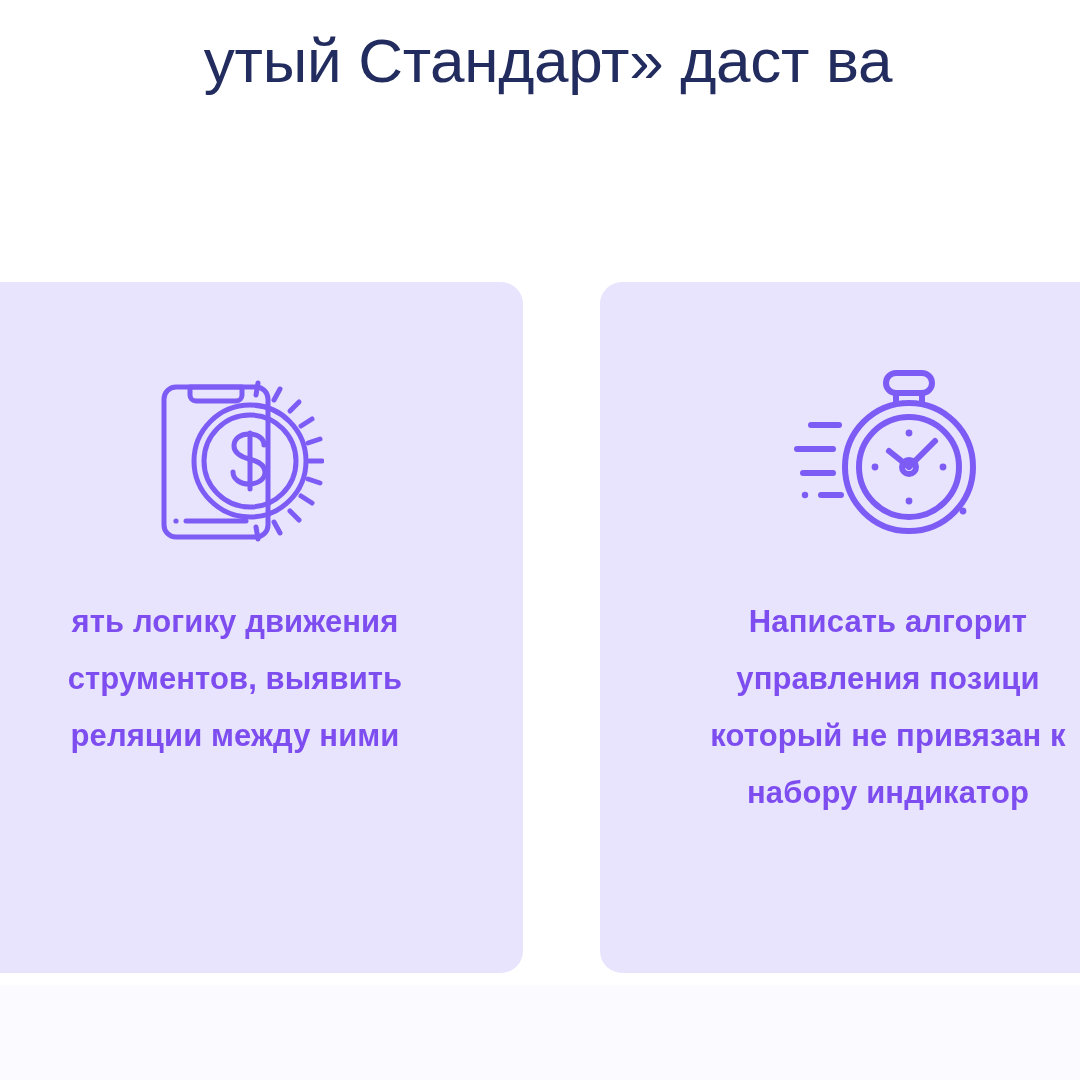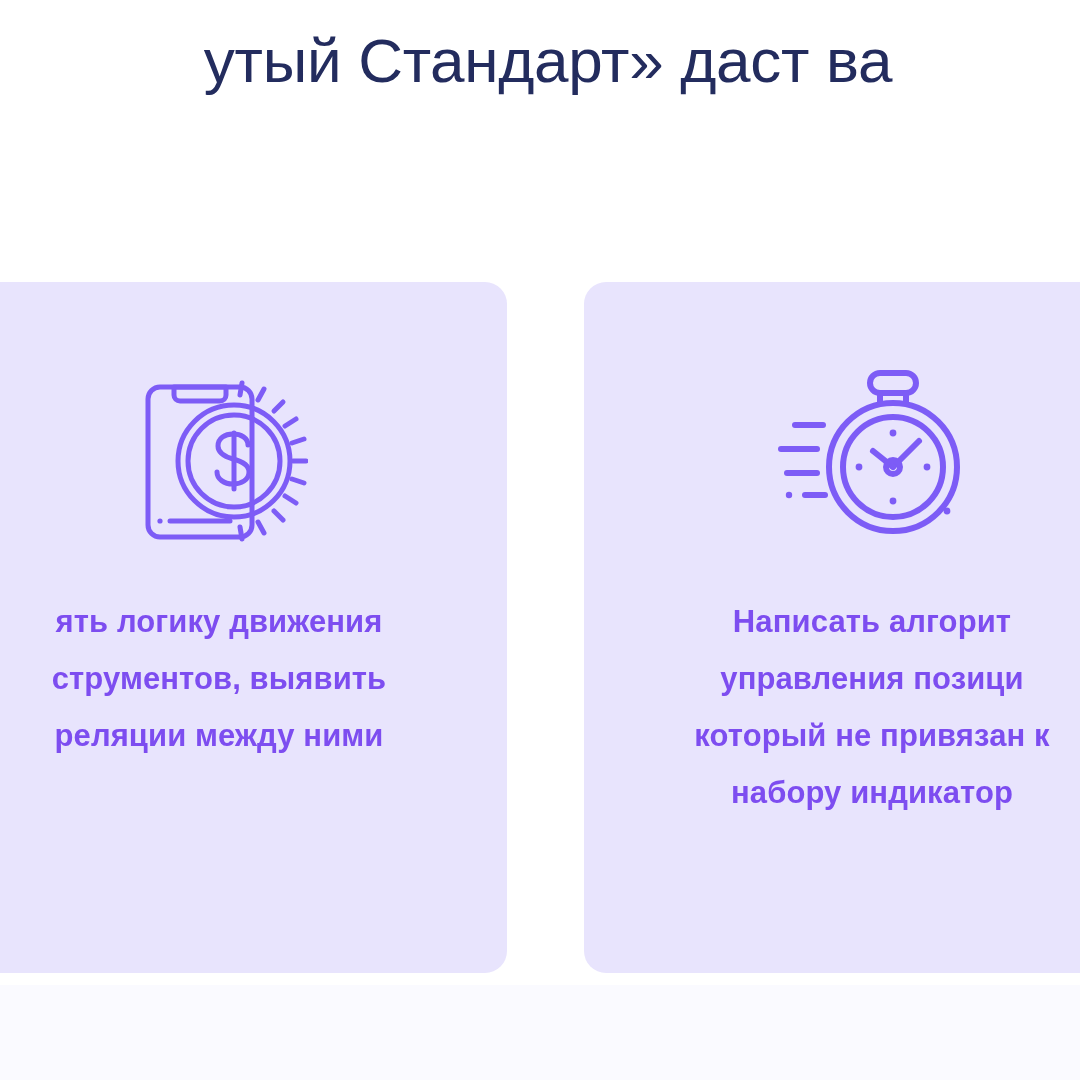--- a/index.html
+++ b/index.html
@@ -48,21 +48,21 @@
     line-height: 78px;
     font-weight: 400;
     letter-spacing: -0.3px;
     white-space: nowrap;
     font-family: "Liberation Sans", sans-serif;
   }
 
   
   #cards-row {
     position: absolute;
-    left: 0;
+    left: 16px;
     top: 282px;
     width: 1000px;
     height: 692px;
   }
 
   .card {
     position: absolute;
     top: 0;
     height: 691px;
     background: #e8e4fd;

